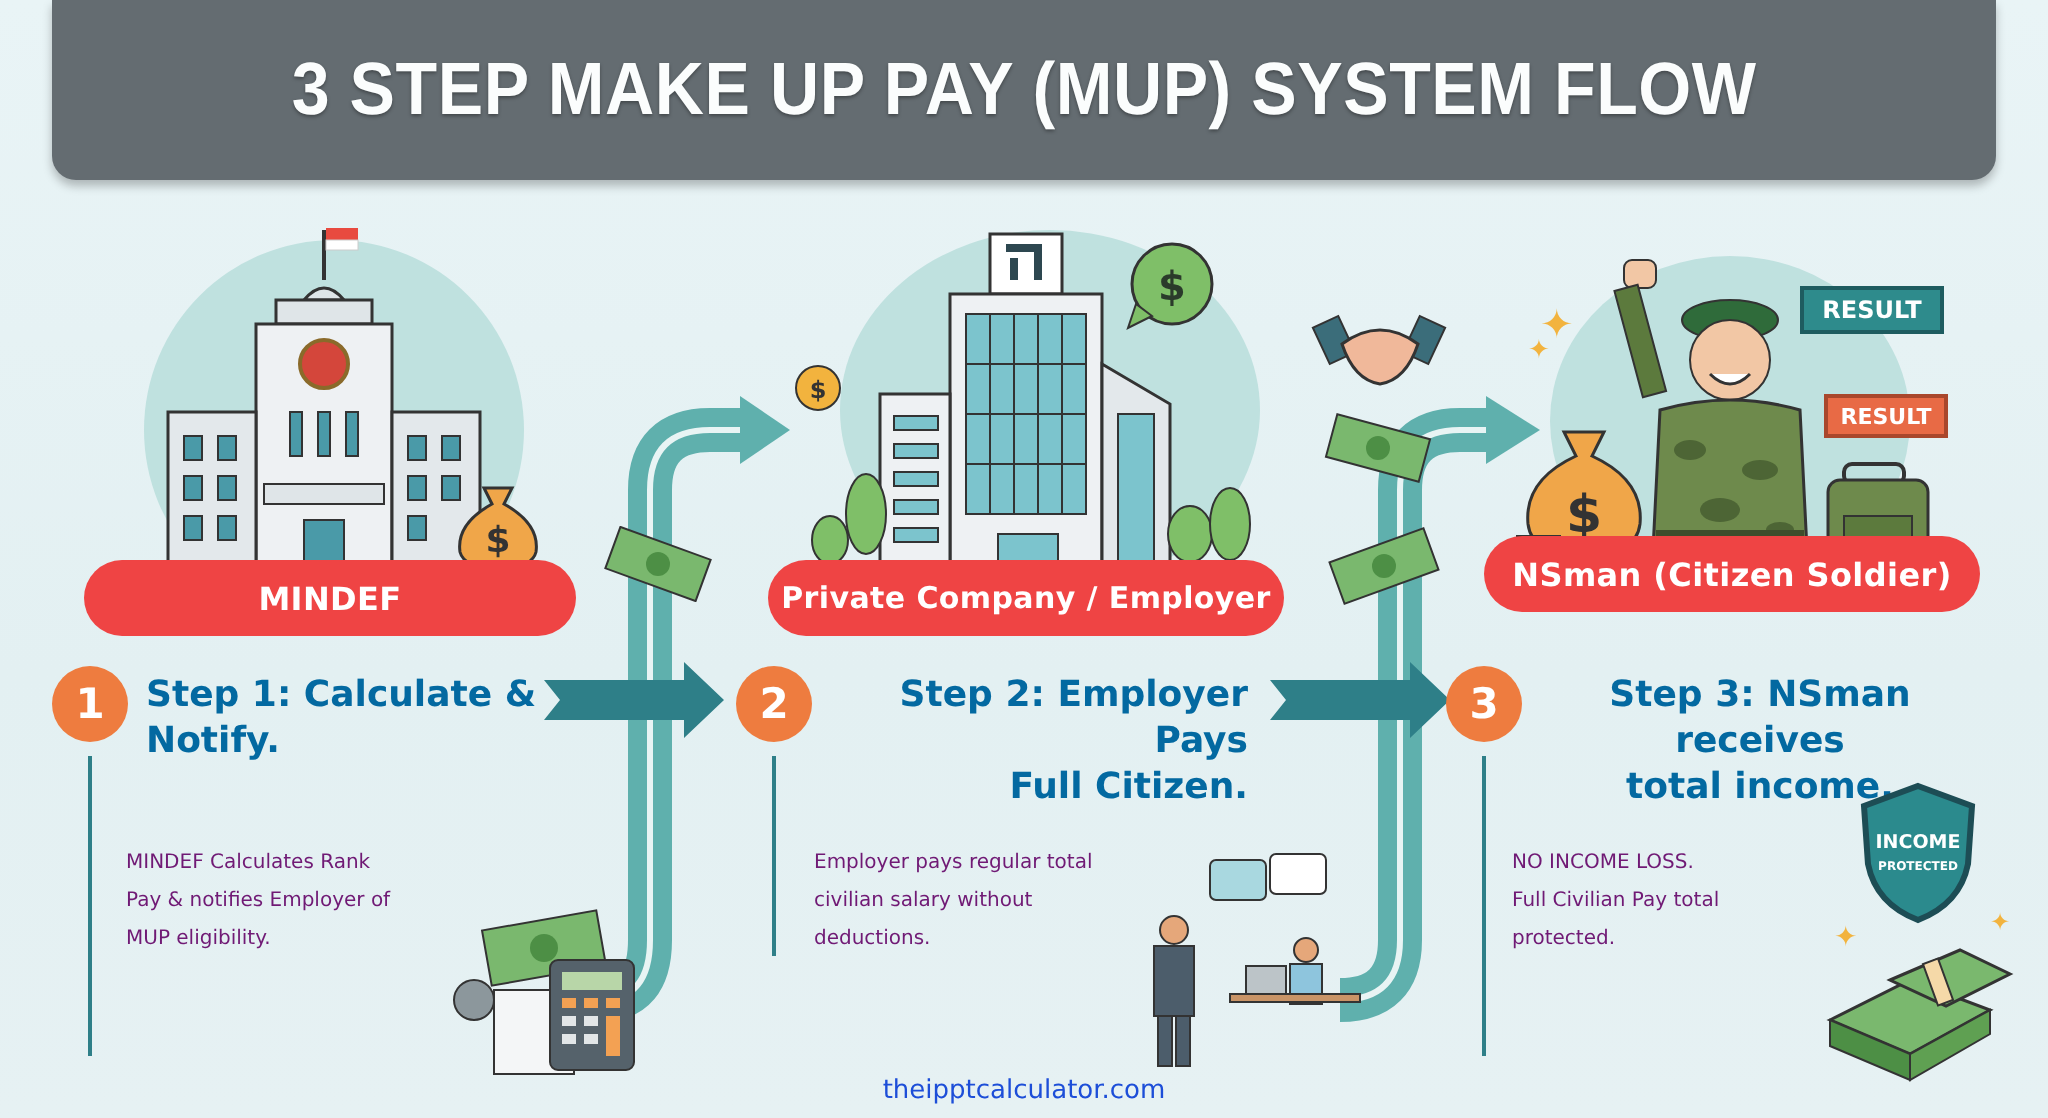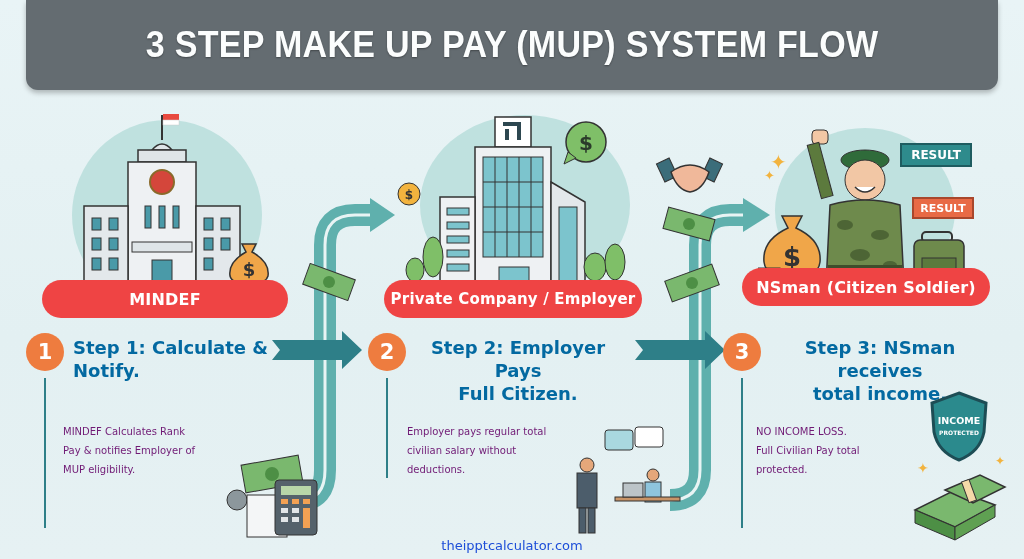--- a/index.html
+++ b/index.html
@@ -176,21 +176,21 @@
   <circle cx="14" cy="82" r="11" fill="#f2b33e" stroke="#333"></circle>
   <text x="14" y="87" font-size="12" font-weight="bold" text-anchor="middle" fill="#333" font-family="DejaVu Sans, sans-serif">$</text>
 </svg>
 <svg class="abs" style="left:560px;top:120px" width="50" height="48">
   <circle cx="26" cy="22" r="20" fill="#7fbf68" stroke="#333" stroke-width="1.5"></circle>
   <polygon points="8,32 4,44 16,38" fill="#7fbf68" stroke="#333"></polygon>
   <text x="26" y="30" font-size="20" font-weight="bold" text-anchor="middle" fill="#2b3b2b" font-family="DejaVu Sans, sans-serif">$</text>
 </svg>
 <div class="pill" style="left:384px;top:280px;width:258px;font-size:15px;">Private Company / Employer</div>
 <div class="badge" style="left:368px;top:333px;">2</div>
-<div class="step-title" style="left:412px;top:336px;text-align:center;width:212px;">
+<div class="step-title" style="left:412px;top:336px;text-align:right;width:212px;">
   <div>Step 2: Employer Pays</div>
   <div>Full Citizen.</div>
 </div>
 <div class="vline" style="left:386px;top:378px;height:100px;"></div>
 <div class="step-desc" style="left:407px;top:398px;">
   <div>Employer pays regular total</div>
   <div>civilian salary without</div>
   <div>deductions.</div>
 </div>
 <svg class="abs" style="left:565px;top:425px" width="120" height="110">

